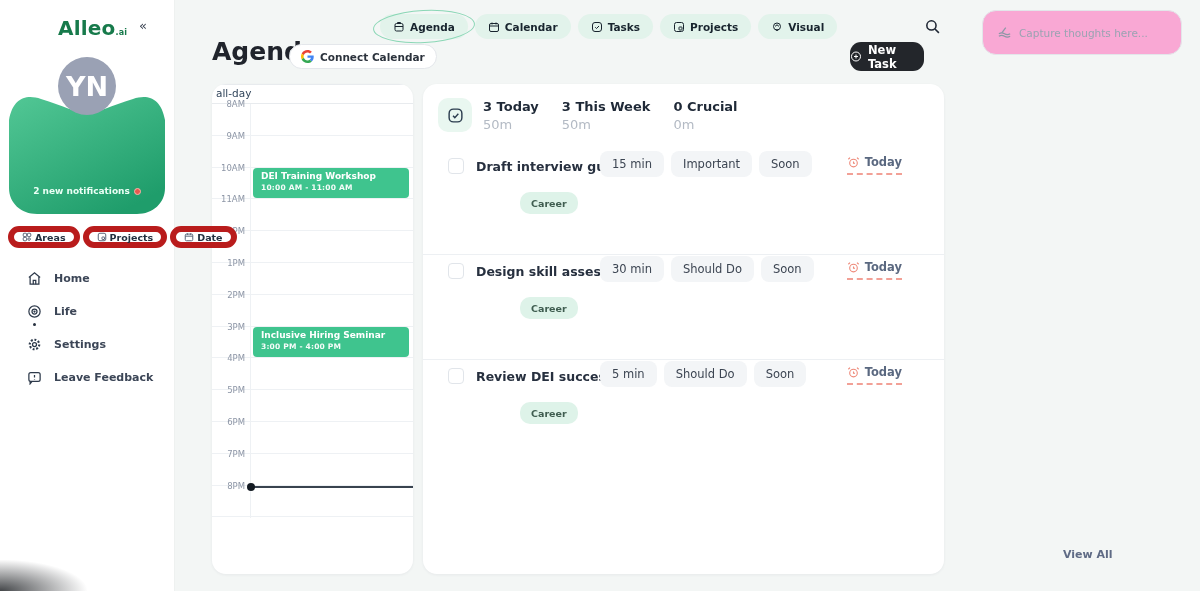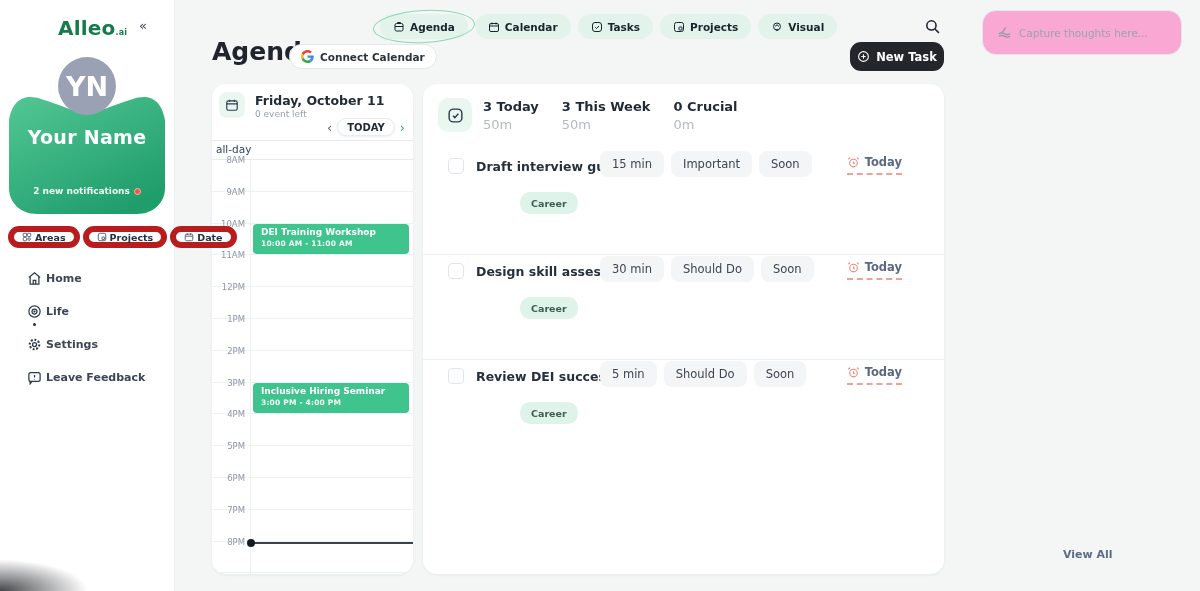--- a/index.html
+++ b/index.html
@@ -21,21 +21,21 @@
   .user-card { position:absolute; left:9px; top:86px; width:156px; height:128px; z-index:4; }
   .user-card svg.bg { position:absolute; inset:0; }
   .user-name { position:absolute; top:40px; left:0; width:100%; text-align:center; color:#fff; font-size:19px; font-weight:800; letter-spacing:.3px; }
   .notif { position:absolute; bottom:18px; left:0; width:100%; text-align:center; color:#eafff5; font-size:9px; font-weight:600; }
   .notif .dot { display:inline-block; width:7px; height:7px; border-radius:50%; background:#e8594f; border:1.5px solid #ffb4ae; vertical-align:middle; margin-left:4px; }
   .filters { position:absolute; left:8px; top:226px; display:flex; gap:3px; }
   .filter-pill { display:flex; align-items:center; gap:3px; height:22px; padding:0 8px; background:#fff; border:6px solid #b91c1c;
                  border-radius:12px; font-size:9.5px; font-weight:600; color:#22303f; cursor:pointer; }
   .filter-pill svg { width:10px; height:10px; stroke:#5a6678; }
   .side-nav { position:absolute; left:0; top:262px; width:175px; }
-  .nav-item { display:flex; align-items:center; gap:4px; padding:9px 0 9px 27px; cursor:pointer; position:relative; }
+  .nav-item { display:flex; align-items:center; gap:12px; padding:9px 0 9px 27px; cursor:pointer; position:relative; }
   .nav-item svg { width:15px; height:15px; stroke:#2e3a4b; }
   .nav-label { font-size:11px; font-weight:600; color:#3c4657; }
   .nav-item .under-dot { position:absolute; left:33px; bottom:2px; width:3px; height:3px; border-radius:50%; background:#27313f; }
 
   
   .topnav { position:absolute; left:380px; top:14px; display:flex; gap:7px; z-index:2; }
   .tab { display:flex; align-items:center; gap:5px; height:25px; padding:0 13px; background:#e2f3eb; border-radius:13px;
          font-size:10.5px; font-weight:600; color:#18242e; cursor:pointer; position:relative; }
   .tab svg { width:12px; height:12px; stroke:#18242e; }
   .tab.active::after { content:""; position:absolute; inset:-4px -7px; border:1.5px solid #8bd7b6; border-radius:50%; transform:rotate(-3deg); pointer-events:none; }
@@ -45,21 +45,21 @@
              display:flex; align-items:center; gap:7px; padding:0 14px; z-index:2; }
   .capture svg { width:15px; height:15px; stroke:#8d97a6; flex:none; }
   .capture input { border:none; outline:none; background:transparent; font-family:inherit; font-size:10.5px; color:#4a5568; width:100%; }
   .capture input::placeholder { color:#9aa3b2; }
 
   
   .page-title { position:absolute; left:212px; top:37px; font-size:25px; font-weight:800; color:#20242c; z-index:2; }
   .connect-btn { position:absolute; left:289px; top:44px; height:25px; display:flex; align-items:center; gap:6px; padding:0 11px;
                  background:#fff; border:1px solid #e4e7eb; border-radius:13px; font-size:10.5px; font-weight:600; color:#2b323c; cursor:pointer; z-index:2; }
   .connect-btn svg { width:13px; height:13px; }
-  .new-task-btn { position:absolute; left:850px; top:42px; width:94px; height:29px; background:#23262b; border-radius:11px; color:#fff;
+  .new-task-btn { position:absolute; left:850px; top:42px; width:74px; height:29px; background:#23262b; border-radius:11px; color:#fff;
                   display:flex; align-items:center; justify-content:center; gap:6px; font-size:11.5px; font-weight:700; cursor:pointer; z-index:2; }
   .new-task-btn svg { width:13px; height:13px; stroke:#fff; }
 
   
   .cal-card { position:absolute; left:212px; top:84px; width:201px; height:490px; background:#fff; border-radius:14px;
               box-shadow:0 1px 3px rgba(30,40,60,.06); overflow:hidden; z-index:1; }
   .cal-head { position:relative; height:56px; }
   .cal-icon-box { position:absolute; left:7px; top:8px; width:26px; height:26px; background:#e9f7f0; border-radius:8px;
                   display:flex; align-items:center; justify-content:center; }
   .cal-icon-box svg { width:14px; height:14px; stroke:#2f3e4d; }
@@ -126,21 +126,20 @@
   <div class="user-card">
     <svg class="bg" viewBox="0 0 156 128" preserveAspectRatio="none">
       <defs>
         <linearGradient id="gcard" x1="0" y1="0" x2="0.7" y2="1">
           <stop offset="0" stop-color="#52c795"></stop>
             <stop offset="1" stop-color="#1f9d6b"></stop>
         </linearGradient>
       </defs>
       <path d="M0,34 C4,12 17,8 32,13 C54,20 67,26 78,28 C89,26 102,20 124,13 C139,8 152,12 156,34 L156,102 C156,117 144,128 128,128 L28,128 C12,128 0,117 0,102 Z" fill="url(#gcard)"></path>
     </svg>
-    <div class="user-name">Your Name</div>
     <div class="notif"><span>2 new notifications</span><span class="dot"></span></div>
   </div>
 
   <div class="filters">
     <div class="filter-pill">
       <svg viewBox="0 0 24 24" fill="none" stroke-width="2.4">
           <rect x="3" y="3" width="8" height="8" rx="2"></rect>
           <rect x="13" y="3" width="8" height="8" rx="2"></rect>
           <rect x="3" y="13" width="8" height="8" rx="2"></rect>
           <circle cx="17" cy="17" r="3"></circle>
@@ -267,35 +266,20 @@
 
 <div class="new-task-btn">
   <svg viewBox="0 0 24 24" fill="none" stroke-width="2">
       <circle cx="12" cy="12" r="9"></circle>
       <path d="M12 8v8M8 12h8"></path>
     </svg>
   <span>New Task</span>
 </div>
 
 <section class="cal-card">
-  <div class="cal-head">
-    <div class="cal-icon-box">
-      <svg viewBox="0 0 24 24" fill="none" stroke-width="2">
-          <rect x="3" y="5" width="18" height="16" rx="3"></rect>
-          <path d="M8 3v4M16 3v4M3 10h18"></path>
-        </svg>
-    </div>
-    <div class="cal-date">Friday, October 11</div>
-    <div class="cal-sub">0 event left</div>
-    <div class="cal-nav">
-      <span class="chev">‹</span>
-      <span class="today-btn">TODAY</span>
-      <span class="chev next">›</span>
-    </div>
-  </div>
 
   <div class="allday-row">
     <span class="allday-label">all-day</span>
   </div>
 
   <div class="hours-wrap">
     <div class="vline"></div>
     <div class="hour-row">
         <span class="hour-label">8AM</span>
       </div>

